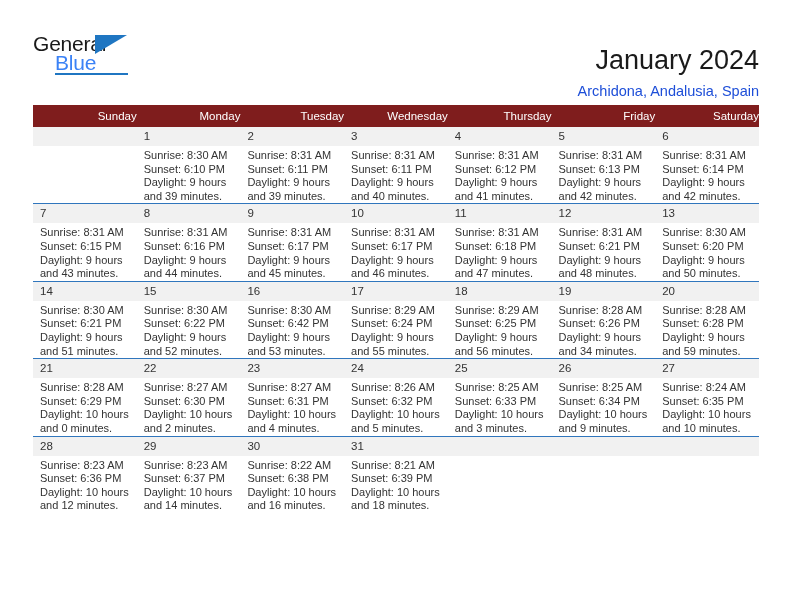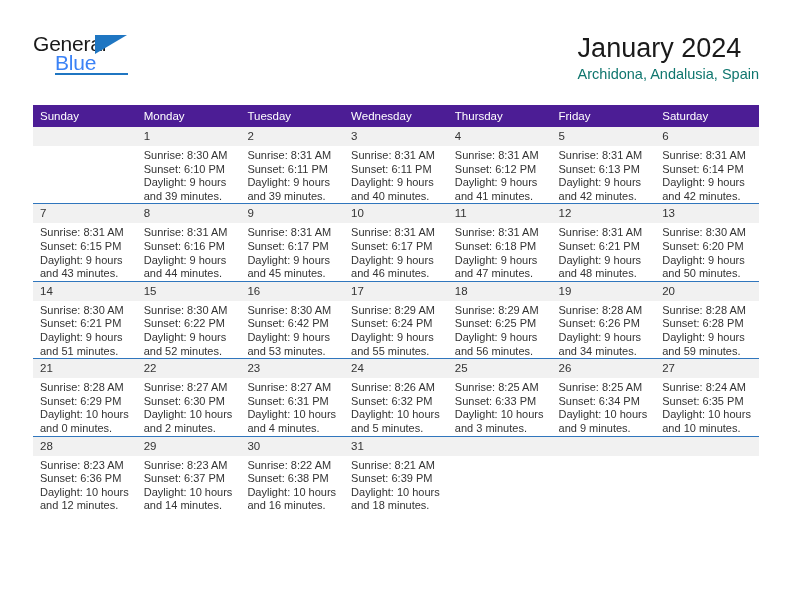--- a/index.html
+++ b/index.html
@@ -68,50 +68,52 @@
     left: 22px;
     top: 41px;
     width: 73px;
     height: 2px;
     background: #1f76c2;
   }
 
   .title-wrap {
     position: absolute;
     right: 0;
-    top: 4px;
+    top: 16px;
+    text-align: right;
   }
   .cal-title {
     font-size: 27px;
     color: #1a1a1a;
     line-height: 32px;
     white-space: nowrap;
   }
   .cal-subtitle {
     font-size: 14.5px;
-    color: #0f766e;
+    color: #1d4ed8;
     line-height: 20px;
+    margin-top: 5px;
     white-space: nowrap;
   }
 
   
   .calendar {
     position: absolute;
     left: 33px;
     top: 105px;
     width: 726px;
     border-collapse: collapse;
     table-layout: fixed;
   }
   .calendar th {
-    background: #4c1d95;
+    background: #7f1d1d;
     color: #ffffff;
     font-size: 11.5px;
     font-weight: normal;
-    text-align: left;
+    text-align: right;
     padding: 5px 0 5px 7px;
     height: 12px;
     border: none;
   }
   .calendar td {
     vertical-align: top;
     padding: 0;
     border: none;
     border-top: 1px solid #3076bd;
     height: 76px;

